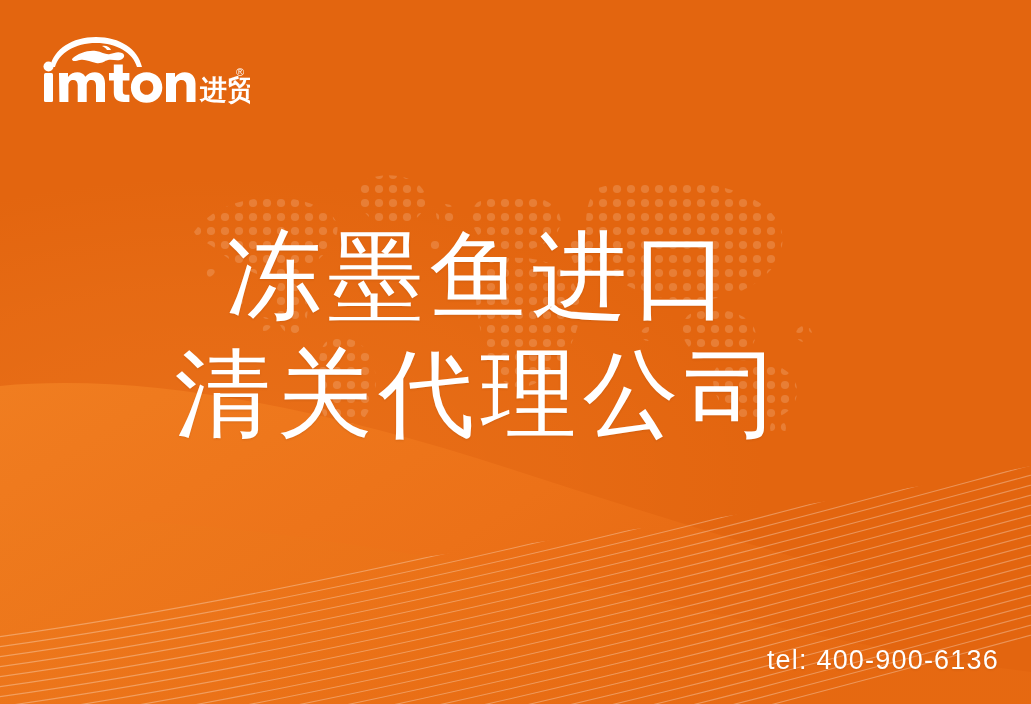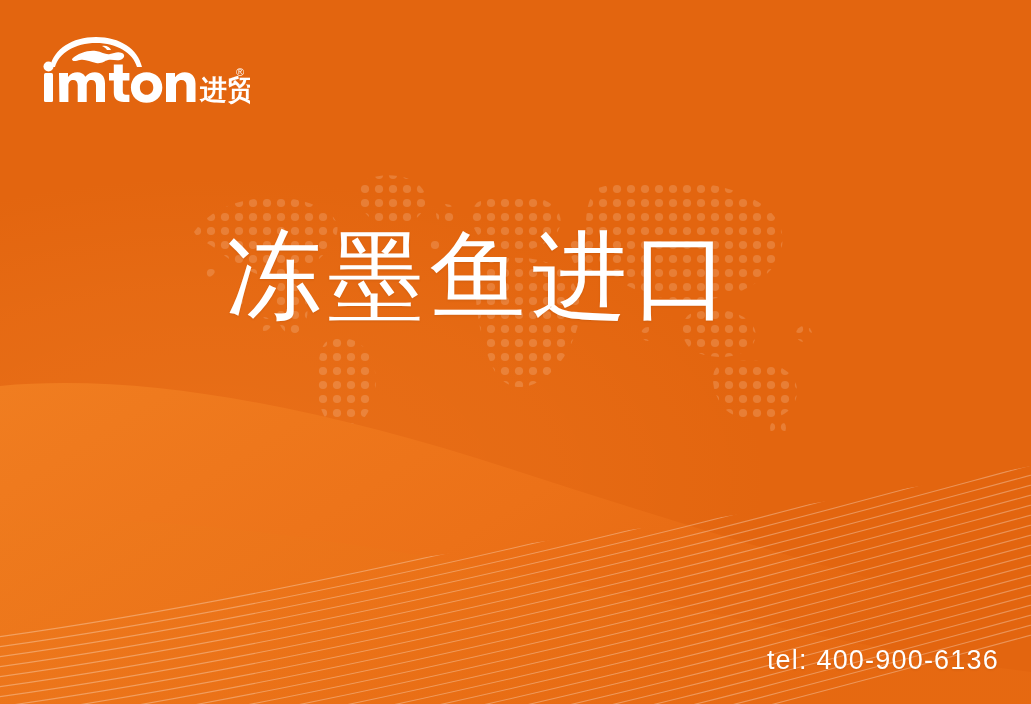--- a/index.html
+++ b/index.html
@@ -259,17 +259,18 @@
                  C106,86 92,90 76,91 C54,92 32,86 20,74 Z"></path>
         <path d="M96,82 C104,78 114,76 122,78 C128,79 132,82 130,85
                  C128,88 122,88 116,87 C110,86 102,85 96,82 Z"></path>
         <path d="M124,76 l10,4 l-10,4 Z"></path>
       </g>
     </svg>
   </div>
 
   <div class="headline">
     <span class="line line-1">冻墨鱼进口</span>
+    <span class="line line-2">清关代理公司</span>
   </div>
 
   <div class="phone">tel: 400-900-6136</div>
 
 </div>
 
 </body></html>

